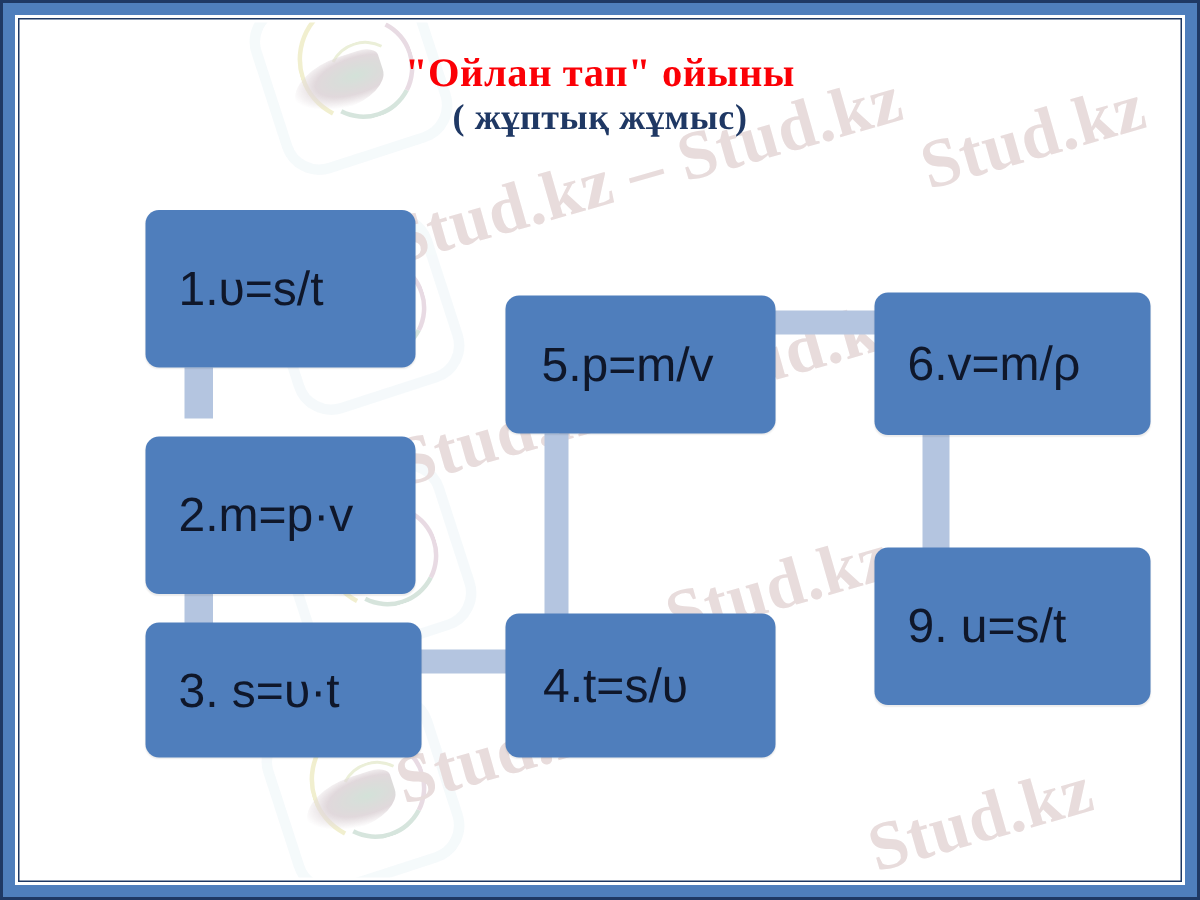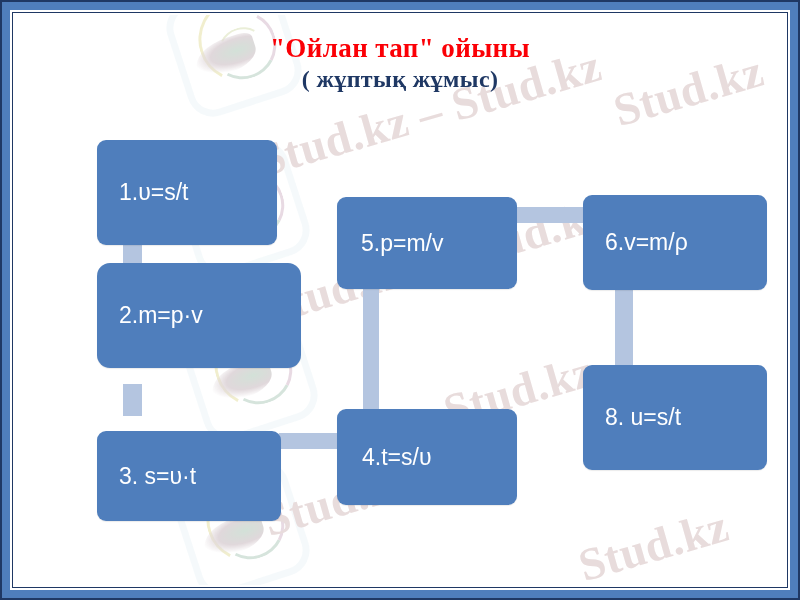--- a/index.html
+++ b/index.html
@@ -103,25 +103,25 @@
     line-height: 1.18;
   }
   #title-line1 { font-size: 27px; color: #fb0006; letter-spacing: .4px; }
   #title-line2 { font-size: 24px; color: #1f3864; letter-spacing: .4px; }
 
   
   .node {
     position: absolute;
     background: #4f7ebc;
     border-radius: 9px;
-    color: #ffffff;
+    color: #0f172a;
     display: flex;
     align-items: center;
     font-family: "Liberation Sans", sans-serif;
-    font-size: 23px;
+    font-size: 32px;
     font-weight: 400;
     padding-left: 22px;
     box-shadow: 0 1px 1px rgba(0,0,0,.08);
   }
   .conn {
     position: absolute;
     background: #b4c5e0;
   }
 </style>
 </head>
@@ -185,34 +185,34 @@
         <div class="conn" style="left: 264px; top: 418px; width: 59px; height: 16px; background: rgb(180, 197, 224);"></div>
         <div class="conn" style="left: 348px; top: 274px; width: 16px; height: 121px; background: rgb(180, 197, 224);"></div>
         <div class="conn" style="left: 501px; top: 192px; width: 69px; height: 16px; background: rgb(180, 197, 224);"></div>
         <div class="conn" style="left: 600px; top: 275px; width: 18px; height: 76px; background: rgb(180, 197, 224);"></div>
       </div>
 
     <div id="node-layer">
         <div class="node" style="left: 82px; top: 125px; width: 180px; height: 105px; background: rgb(79, 126, 188);">
           <span>1.υ=s/t</span>
         </div>
-        <div class="node" style="left: 82px; top: 248px; width: 204px; height: 105px; background: rgb(79, 126, 188); border-radius: 13px;">
+        <div class="node" style="left: 82px; top: 276px; width: 180px; height: 105px; background: rgb(79, 126, 188);">
           <span>2.m=p·v</span>
         </div>
-        <div class="node" style="left: 82px; top: 400px; width: 184px; height: 90px; background: rgb(79, 126, 188); margin-top: 16px;">
+        <div class="node" style="left: 82px; top: 400px; width: 184px; height: 90px; background: rgb(79, 126, 188);">
           <span>3. s=υ·t</span>
         </div>
         <div class="node" style="left: 322px; top: 394px; width: 180px; height: 96px; background: rgb(79, 126, 188); padding-left: 25px;">
           <span>4.t=s/υ</span>
         </div>
         <div class="node" style="left: 322px; top: 182px; width: 180px; height: 92px; background: rgb(79, 126, 188); padding-left: 24px;">
           <span>5.p=m/v</span>
         </div>
         <div class="node" style="left: 568px; top: 180px; width: 184px; height: 95px; background: rgb(79, 126, 188);">
           <span>6.v=m/ρ</span>
         </div>
         <div class="node" style="left: 568px; top: 350px; width: 184px; height: 105px; background: rgb(79, 126, 188);">
-          <span>8. u=s/t</span>
+          <span>9. u=s/t</span>
         </div>
       </div>
 
   </div>
 </div>
 
 </body></html>

